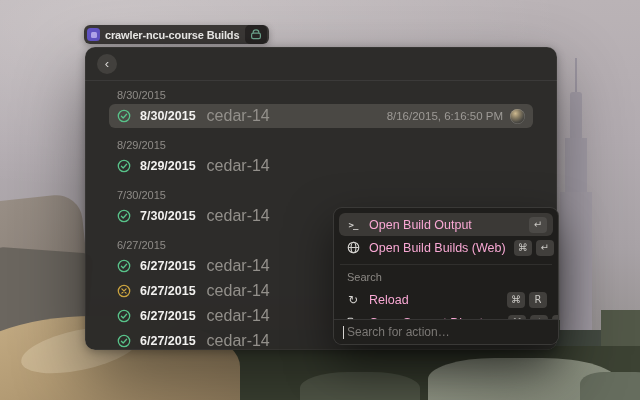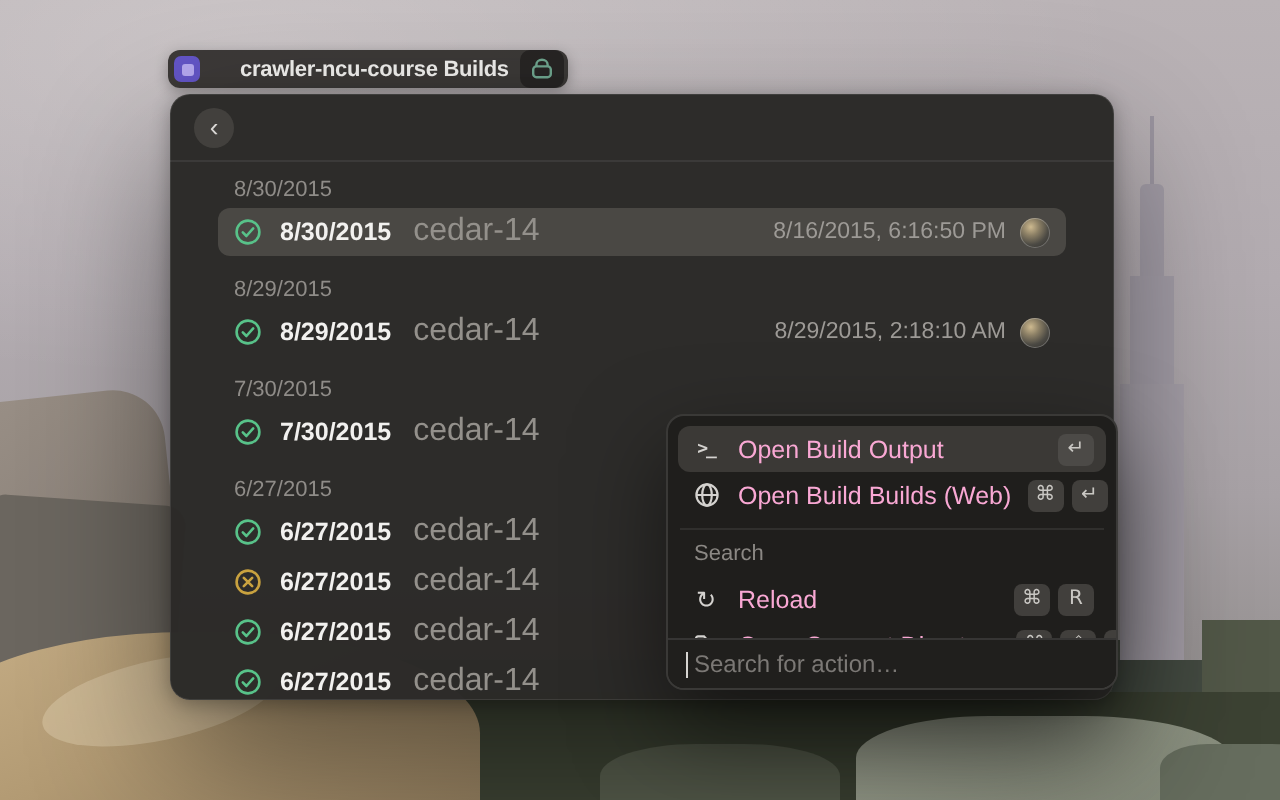--- a/index.html
+++ b/index.html
@@ -30,21 +30,21 @@
   .rock-right2{left:580px;top:372px;width:80px;height:40px;background:#666d5e;border-radius:30% 30% 0 0;}
   .rock-mid{left:300px;top:372px;width:120px;height:40px;background:#565c4c;border-radius:40% 40% 0 0;}
 
   
   .tag{left:84px;top:25px;height:19px;display:flex;align-items:center;
     background:rgba(44,42,40,0.9);border-radius:6px;padding:0 2px 0 3px;
     box-shadow:0 2px 7px rgba(0,0,0,0.28);}
   .tag-appicon{width:13px;height:13px;border-radius:3.5px;background:#6355c6;
     display:flex;align-items:center;justify-content:center;flex:0 0 auto;}
   .tag-appicon i{display:block;width:6px;height:6px;background:#b4a8ef;border-radius:1.5px;}
-  .tag-label{color:#f1f0ee;font-size:11px;font-weight:700;margin:0 6px 0 20px;letter-spacing:-0.15px;white-space:nowrap;}
+  .tag-label{color:#f1f0ee;font-size:11px;font-weight:700;margin:0 6px 0 5px;letter-spacing:-0.15px;white-space:nowrap;}
   .tag-badge{width:22px;height:19px;background:rgba(15,14,13,0.45);border-radius:5px;
     display:flex;align-items:center;justify-content:center;}
 
   
   .window{left:85px;top:47px;width:472px;height:303px;border-radius:10px;overflow:hidden;
     background:rgba(43,42,40,0.985);
     box-shadow:0 30px 70px rgba(0,0,0,0.45),0 2px 10px rgba(0,0,0,0.3),inset 0 0 0 0.5px rgba(255,255,255,0.09);}
   .win-header{height:33px;display:flex;align-items:center;padding:0 12px;border-bottom:1px solid rgba(255,255,255,0.07);}
   .back-btn{width:20px;height:20px;border-radius:50%;background:#42403d;color:#d9d7d5;
     display:flex;align-items:center;justify-content:center;font-size:13px;line-height:18px;cursor:default;}
@@ -152,24 +152,20 @@
     <div class="section-header">8/29/2015</div>
     <div class="row">
       <span class="st-icon st-success">
         <svg width="14" height="14" viewBox="0 0 14 14" fill="none" stroke="currentColor" stroke-width="1.3">
             <circle cx="7" cy="7" r="5.7"></circle>
             <path d="M4.4 7.2 l1.8 1.8 3.4-3.8" stroke-linecap="round" stroke-linejoin="round"></path>
           </svg>
       </span>
       <span class="row-title">8/29/2015</span>
       <span class="row-sub">cedar-14</span>
-      <span class="row-accessory">
-        <span>8/29/2015, 2:18:10 AM</span>
-        <span class="avatar"></span>
-      </span>
     </div>
 
     <div class="section-header">7/30/2015</div>
     <div class="row">
       <span class="st-icon st-success">
         <svg width="14" height="14" viewBox="0 0 14 14" fill="none" stroke="currentColor" stroke-width="1.3">
             <circle cx="7" cy="7" r="5.7"></circle>
             <path d="M4.4 7.2 l1.8 1.8 3.4-3.8" stroke-linecap="round" stroke-linejoin="round"></path>
           </svg>
       </span>

